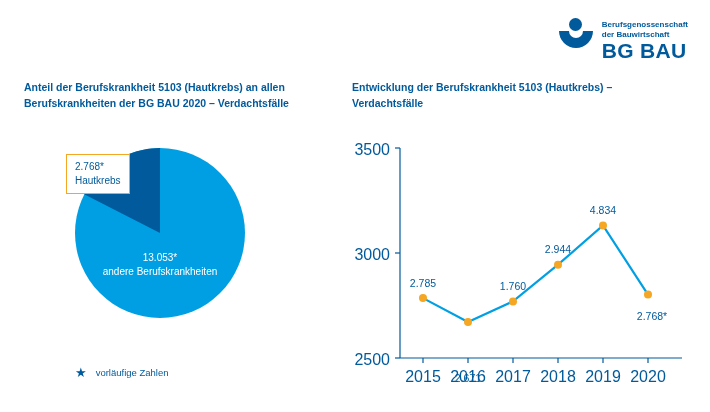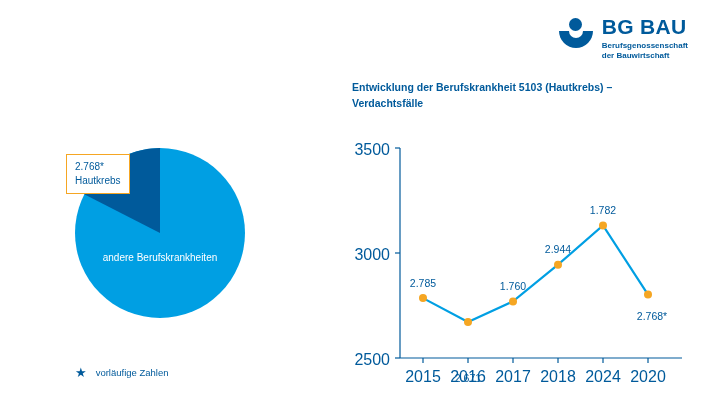--- a/index.html
+++ b/index.html
@@ -200,39 +200,41 @@
 <body>
 
 <div id="page">
 
   <div id="logo">
     <div id="logo-mark">
       <div class="dot"></div>
       <div class="arc"></div>
     </div>
     <div id="logo-text">
-      <div id="logo-title">BG BAU</div>
       <div id="logo-sub">
         <div>Berufsgenossenschaft</div>
         <div>der Bauwirtschaft</div>
       </div>
-    </div>
-  </div>
-
+      <div id="logo-title">BG BAU</div>
+    </div>
+  </div>
+
+  <div id="pie-title" class="panel-title">Anteil der Berufskrankheit 5103 (Hautkrebs) an allen Berufskrankheiten der BG BAU 2020 – Verdachtsfälle</div>
 
   <div id="line-title" class="panel-title">Entwicklung der Berufskrankheit 5103 (Hautkrebs) – Verdachtsfälle</div>
 
   <div id="pie-wrap">
     <svg id="pie" viewBox="0 0 170 170">
 
       <circle cx="85" cy="85" r="85" fill="#009FE3"></circle>
 
       <path d="M 85 85 L 85 0 A 85 85 0 0 0 9.2 46.2 Z" fill="#005A9B"></path>
     </svg>
     <div id="pie-inner-label">
+      <div>13.053*</div>
       <div>andere Berufskrankheiten</div>
     </div>
     <div id="pie-callout">
       <div>2.768*</div>
       <div>Hautkrebs</div>
     </div>
   </div>
 
   <div id="footnote">
     <span id="footnote-star">★</span>
@@ -267,24 +269,24 @@
     </svg>
 
     <div class="axis-label y-tick" style="left:-2px; top:1px;">3500</div>
     <div class="axis-label y-tick" style="left:-2px; top:106px;">3000</div>
     <div class="axis-label y-tick" style="left:-2px; top:211px;">2500</div>
 
     <div class="axis-label x-tick" style="left:48px;  top:228px;">2015</div>
     <div class="axis-label x-tick" style="left:93px;  top:228px;">2016</div>
     <div class="axis-label x-tick" style="left:138px; top:228px;">2017</div>
     <div class="axis-label x-tick" style="left:183px; top:228px;">2018</div>
-    <div class="axis-label x-tick" style="left:228px; top:228px;">2024</div>
+    <div class="axis-label x-tick" style="left:228px; top:228px;">2019</div>
     <div class="axis-label x-tick" style="left:273px; top:228px;">2020</div>
 
     <div class="pt-label" style="left:48px;  top:137px; width:46px;">2.785</div>
     <div class="pt-label" style="left:93px;  top:189px; width:46px;margin-top:43px;">2.671</div>
     <div class="pt-label" style="left:138px; top:140px; width:46px;">1.760</div>
     <div class="pt-label" style="left:183px; top:103px; width:46px;">2.944</div>
-    <div class="pt-label" style="left:228px; top:64px;  width:46px;">1.782</div>
+    <div class="pt-label" style="left:228px; top:64px;  width:46px;">4.834</div>
     <div class="pt-label" style="left:272px; top:170px; width:56px;">2.768*</div>
   </div>
 
 </div>
 
 </body></html>

